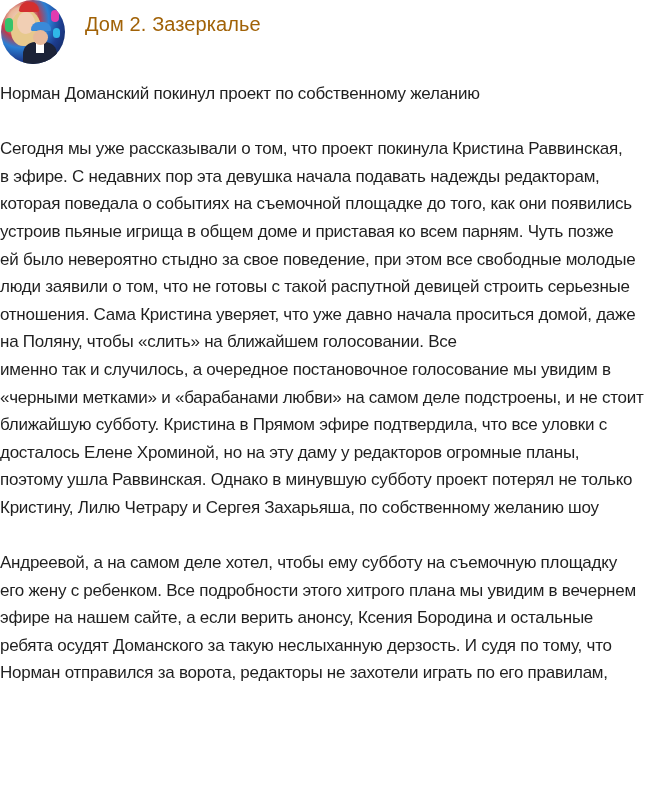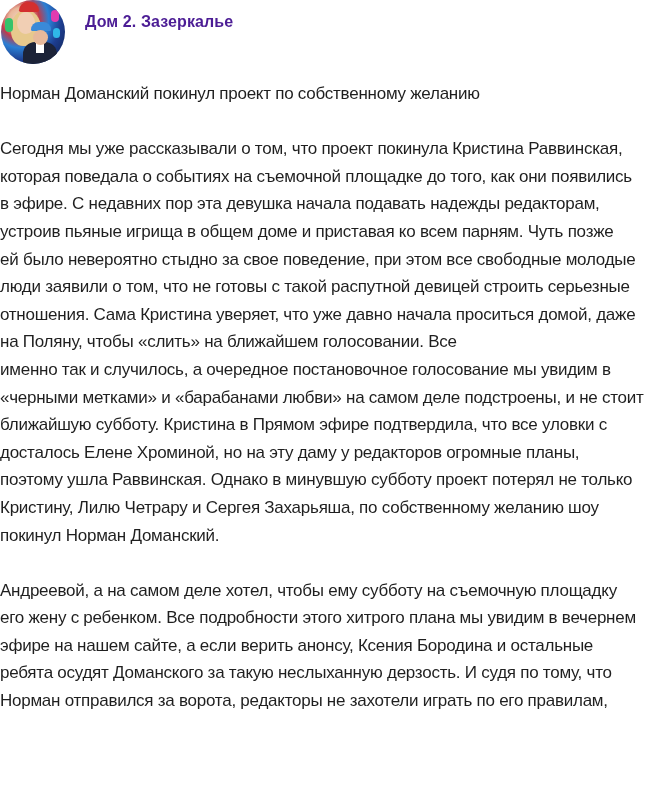--- a/index.html
+++ b/index.html
@@ -64,23 +64,23 @@
     .avatar .sparkle1 { position: absolute; left: 4px; top: 18px; width: 8px; height: 14px; background: #35c36b; border-radius: 4px; }
     .avatar .sparkle2 { position: absolute; left: 50px; top: 10px; width: 8px; height: 12px; background: #e03cb0; border-radius: 4px; }
     .avatar .sparkle3 { position: absolute; left: 52px; top: 28px; width: 7px; height: 10px; background: #2fb8e8; border-radius: 4px; }
     .avatar > div { z-index: 1; }
     .avatar .hair1 { z-index: 0; }
 
     .title {
       position: absolute;
       left: 85px;
       top: 13px;
-      font-size: 16px;
-      font-weight: bold;
-      color: #4c1d95;
+      font-size: 20px;
+      font-weight: normal;
+      color: #a16207;
       letter-spacing: 0.1px;
     }
     .article {
       position: absolute;
       left: 0px;
       top: 80px;
       width: 668px;
       font-size: 17px;
       line-height: 27.6px;
       color: #1f1f1f;
@@ -112,34 +112,33 @@
   </div>
   <a class="title">Дом 2. Зазеркалье</a>
 </div>
 
 <div class="article">
   <p>Норман Доманский покинул проект по собственному желанию</p>
   <div class="gap"></div>
 
   <div>
     <p>Сегодня мы уже рассказывали о том, что проект покинула Кристина Раввинская,</p>
+    <p>в эфире. С недавних пор эта девушка начала подавать надежды редакторам,</p>
     <p>которая поведала о событиях на съемочной площадке до того, как они появились</p>
-    <p>в эфире. С недавних пор эта девушка начала подавать надежды редакторам,</p>
     <p>устроив пьяные игрища в общем доме и приставая ко всем парням. Чуть позже</p>
     <p>ей было невероятно стыдно за свое поведение, при этом все свободные молодые</p>
     <p>люди заявили о том, что не готовы с такой распутной девицей строить серьезные</p>
     <p>отношения. Сама Кристина уверяет, что уже давно начала проситься домой, даже</p>
     <p>на Поляну, чтобы «слить» на ближайшем голосовании. Все</p>
     <p>именно так и случилось, а очередное постановочное голосование мы увидим в</p>
     <p>«черными метками» и «барабанами любви» на самом деле подстроены, и не стоит</p>
     <p>ближайшую субботу. Кристина в Прямом эфире подтвердила, что все уловки с</p>
     <p>досталось Елене Хроминой, но на эту даму у редакторов огромные планы,</p>
     <p>поэтому ушла Раввинская. Однако в минувшую субботу проект потерял не только</p>
     <p>Кристину, Лилю Четрару и Сергея Захарьяша, по собственному желанию шоу</p>
-    <p>покинул Норман Доманский.</p>
   </div>
 
   <div class="gap"></div>
 
   <div>
     <p>Андреевой, а на самом деле хотел, чтобы ему субботу на съемочную площадку</p>
     <p>его жену с ребенком. Все подробности этого хитрого плана мы увидим в вечернем</p>
     <p>эфире на нашем сайте, а если верить анонсу, Ксения Бородина и остальные</p>
     <p>ребята осудят Доманского за такую неслыханную дерзость. И судя по тому, что</p>
     <p>Норман отправился за ворота, редакторы не захотели играть по его правилам,</p>

